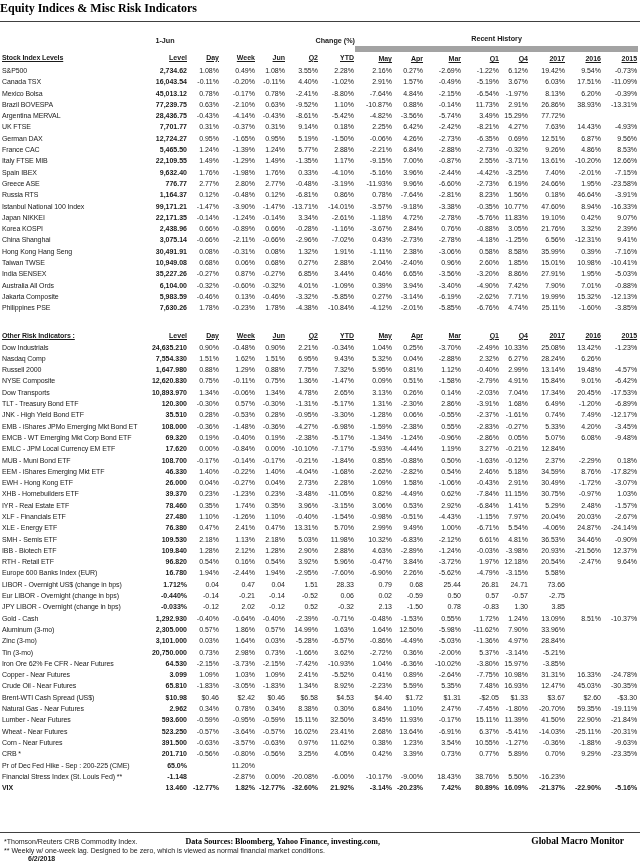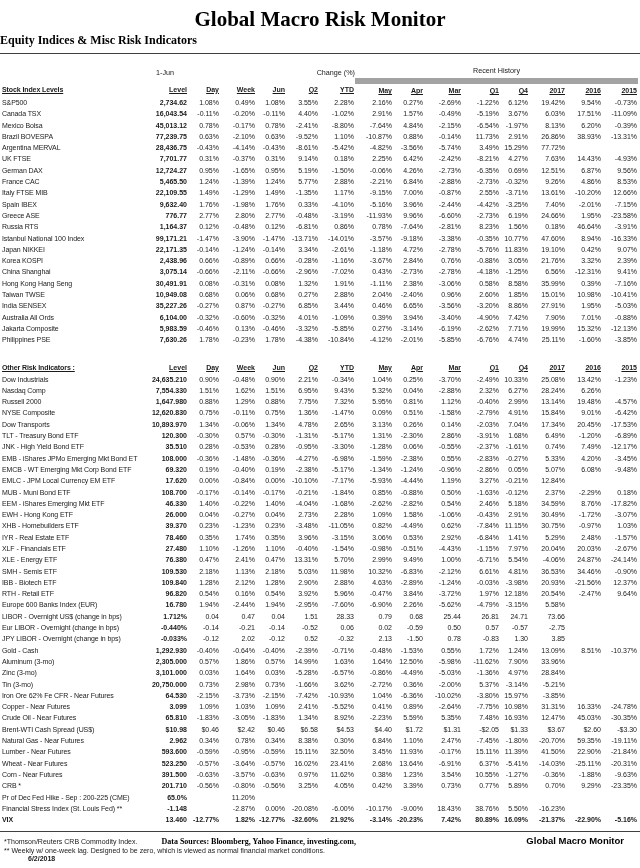--- a/index.html
+++ b/index.html
@@ -2,44 +2,43 @@
 <html><head>
 <meta charset="utf-8">
 <style>
   html,body{margin:0;padding:0;background:#fff;}
   .page{width:640px;height:868px;background:#fff;color:#1a1a1a;font-family:"Liberation Sans",sans-serif;overflow:hidden;position:relative;}
   .title{font-family:"Liberation Serif",serif;font-weight:bold;font-size:21px;text-align:center;padding-top:7px;color:#000;}
   .subtitle{font-family:"Liberation Serif",serif;font-weight:bold;font-size:12px;text-align:left;margin-top:1px;color:#000;}
   .rule{border-top:1.5px solid #404040;margin-top:5px;}
   table{border-collapse:collapse;table-layout:fixed;width:636px;margin:10px 2px 0 2px;font-size:7px;}
   td,th{padding:0;line-height:11.3px;height:11.3px;white-space:nowrap;overflow:visible;font-weight:normal;color:#1a1a1a;}
-  tr.group-row th{font-weight:normal;font-size:7.2px;height:14px;line-height:14px;}
+  tr.group-row th{font-weight:bold;font-size:7.2px;height:14px;line-height:14px;}
   th.gh-date{text-align:center;}
   th.gh-change{text-align:right;}
   th.gh-recent{text-align:center;border-bottom:6px solid #a3a3a3;}
   tr.colhead td{font-weight:bold;text-decoration:underline;height:13px;line-height:13px;}
   td.name{text-align:left;letter-spacing:-0.1px;}
   td.num{text-align:right;padding-right:1px;}
   td.level{font-weight:bold;}
   tr.bold td{font-weight:bold;}
   tr.spacer td{height:15px;}
   .footer{position:absolute;left:0;bottom:6px;width:640px;}
   .footer-rule{border-top:1.5px solid #404040;margin:0 0 3px 0;}
-  .f-row1{display:flex;align-items:baseline;padding:0 4px;}
+  .f-row1{display:flex;align-items:baseline;padding:0 4px;gap:24px;}
   .f-note1{font-size:7px;}
   .f-sources{font-family:"Liberation Serif",serif;font-weight:bold;font-size:8px;margin-left:24px;color:#000;}
-  .f-brand{font-family:Liberation Sans, sans-serif;font-weight:bold;font-size:9.5px;margin-left:auto;margin-right:12px;color:#000;text-align:center;}
+  .f-brand{font-family:Liberation Serif, serif;font-weight:bold;font-size:9.5px;margin-left:auto;margin-right:12px;color:#000;text-align:center;}
   .f-note2{font-size:7px;padding:1px 4px 0 4px;}
   .f-date{font-size:7px;font-weight:bold;padding:1px 0 0 28px;}
 </style>
 </head>
 <body>
 
 <div class="page">
-  <div class="title">Global Macro Risk Monitor</div>
   <div class="subtitle">Equity Indices &amp; Misc Risk Indicators</div>
   <div class="rule"></div>
 
   <table>
     <colgroup>
       <col style="width:140px">
         <col style="width:46px">
         <col style="width:32px">
         <col style="width:36px">
       <col style="width:30px">

